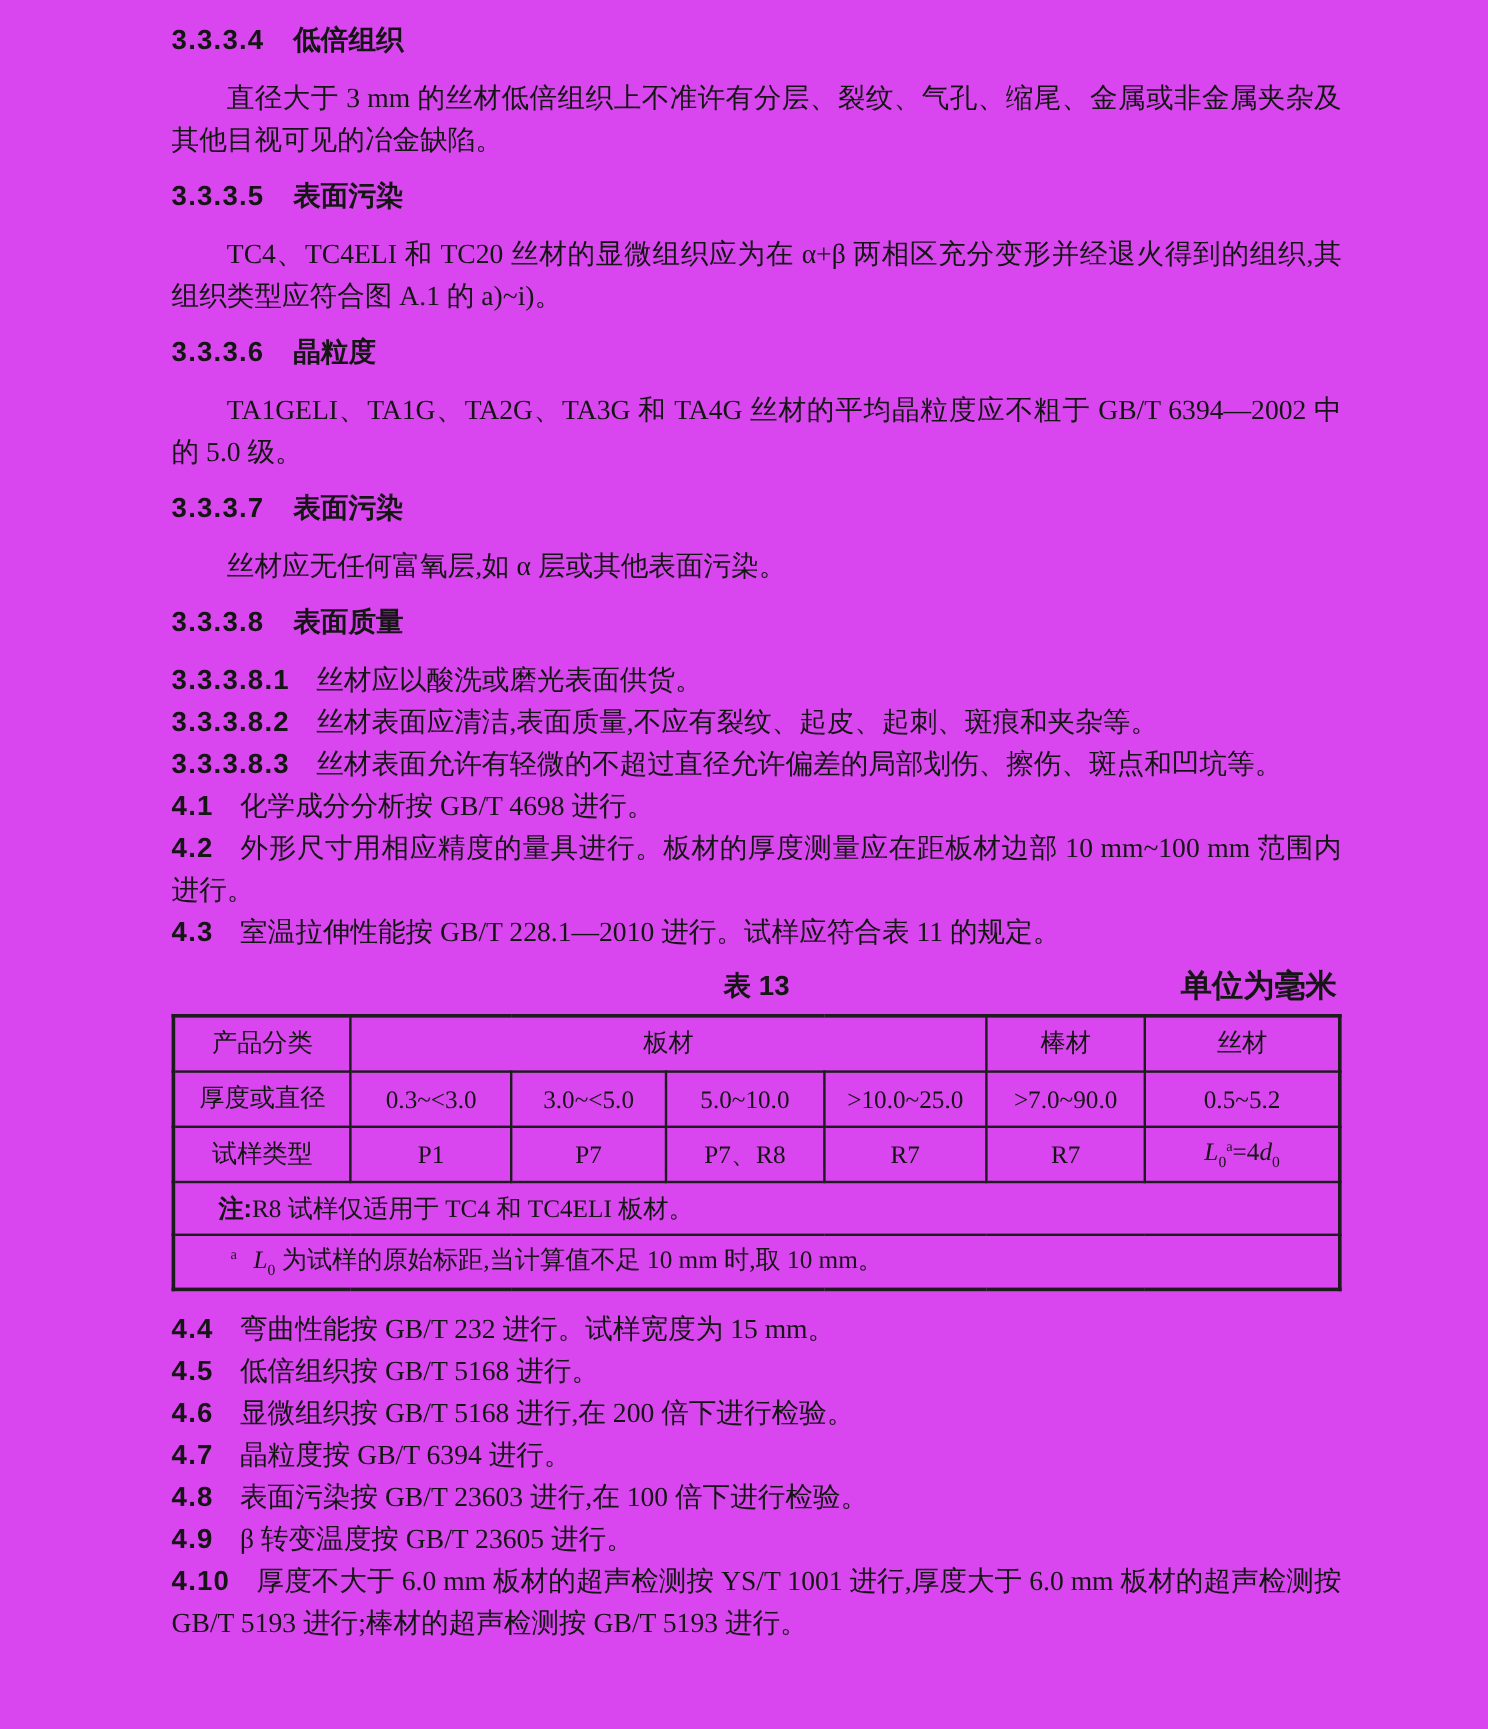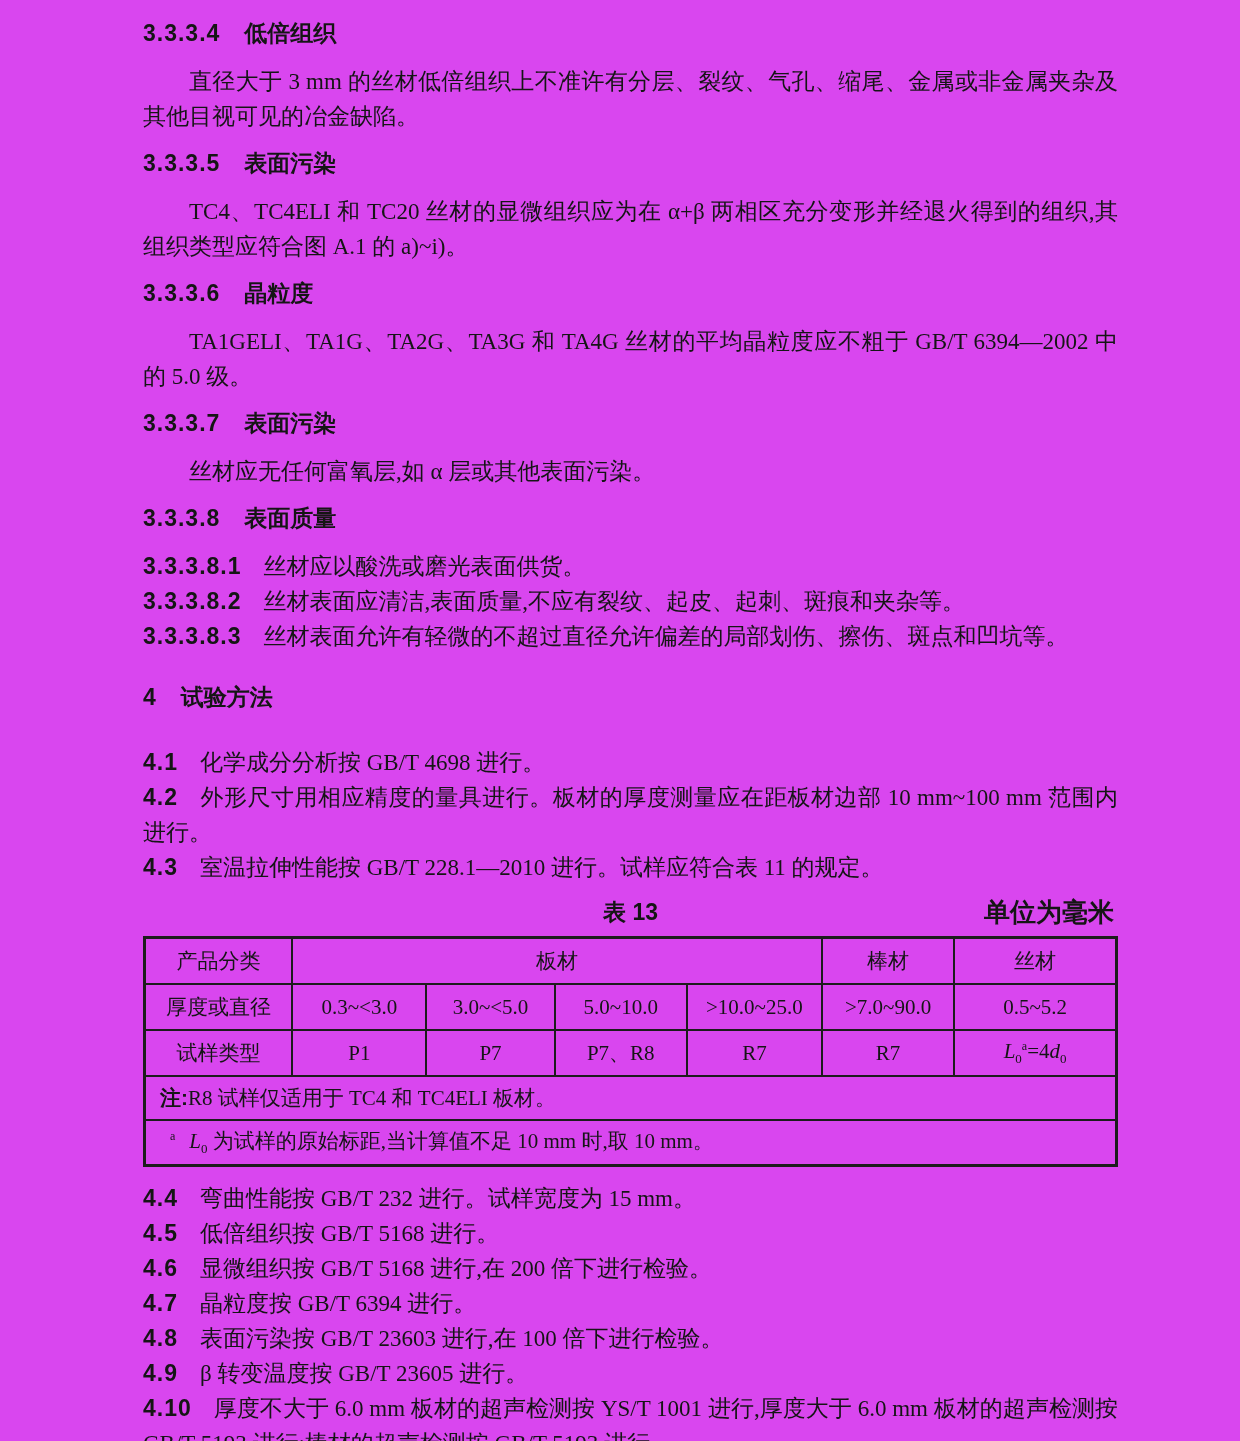--- a/index.html
+++ b/index.html
@@ -58,21 +58,21 @@
     padding:2px 6px;
   }
   table.spec { border:3px solid #1c1c1c; }
   table.spec td.th {
     font-family:"Liberation Sans","DejaVu Sans",sans-serif;
     font-weight:400;
     font-size:21px;
   }
   table.spec td.note-cell, table.spec td.footnote-cell {
     text-align:left;
-    padding-left:14px;
+    padding-left:36px;
     height:38px;
   }
   .note-label {
     font-family:"Liberation Sans","DejaVu Sans",sans-serif;
     font-weight:700;
   }
   td.formula i, .footnote-cell i { font-family:"Liberation Serif","DejaVu Serif",serif; }
   sub { font-size:13px; }
   sup { font-size:12px; }
   .footnote-cell sup { margin-right:14px; margin-left:10px; }
@@ -109,23 +109,20 @@
   <p class="item">
     <span class="num">3.3.3.8.1</span><span>丝材应以酸洗或磨光表面供货。</span>
   </p>
   <p class="item">
     <span class="num">3.3.3.8.2</span><span>丝材表面应清洁,表面质量,不应有裂纹、起皮、起刺、斑痕和夹杂等。</span>
   </p>
   <p class="item">
     <span class="num">3.3.3.8.3</span><span>丝材表面允许有轻微的不超过直径允许偏差的局部划伤、擦伤、斑点和凹坑等。</span>
   </p>
 
-  <p class="heading h-major">
-    <span class="num">4</span><span>试验方法</span>
-  </p>
 
   <p class="item">
     <span class="num">4.1</span><span>化学成分分析按 GB/T 4698 进行。</span>
   </p>
   <p class="item">
     <span class="num">4.2</span><span>外形尺寸用相应精度的量具进行。板材的厚度测量应在距板材边部 10 mm~100 mm 范围内进行。</span>
   </p>
   <p class="item">
     <span class="num">4.3</span><span>室温拉伸性能按 GB/T 228.1—2010 进行。试样应符合表 11 的规定。</span>
   </p>

